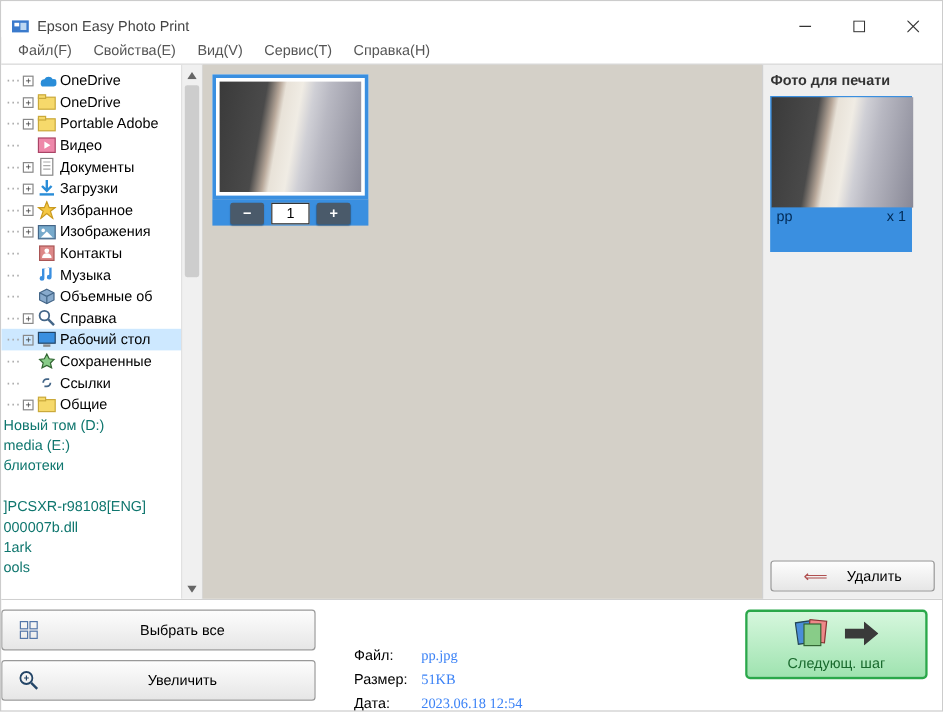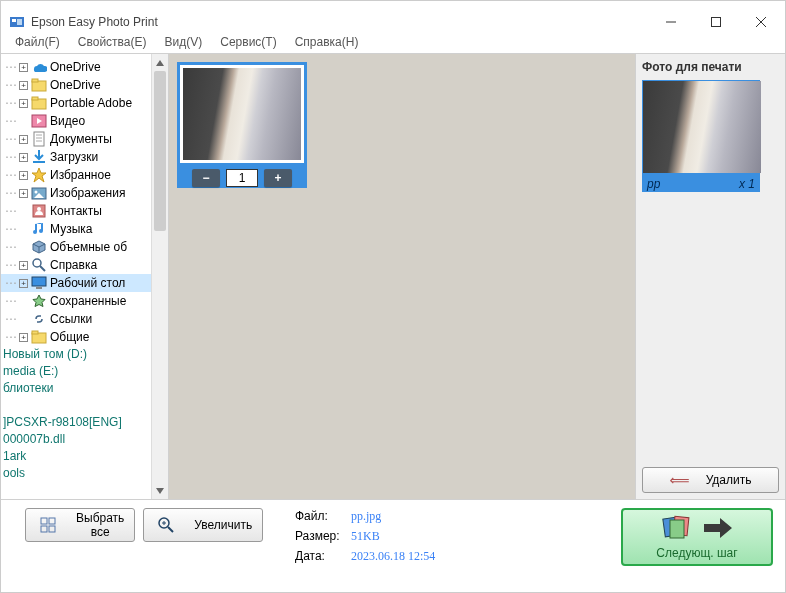--- a/index.html
+++ b/index.html
@@ -33,31 +33,31 @@
 .thumb-frame{ width:130px; height:104px; border:3px solid #3a8fe0; background:#fff; display:flex; align-items:center; justify-content:center; }
 .thumb-frame .photo{ width:118px; height:92px; background:linear-gradient(100deg,#3a3a3a 0%,#4a4a4a 30%, #b8a89a 38%, #e8e2d8 42%, #f0ecE4 52%, #cfcfd5 60%, #b8b8c2 70%, #888896 100%);}
 .thumb-ctrl{ height:22px; background:#3a8fe0; display:flex; align-items:center; justify-content:center; gap:6px; padding-top:1px; }
 .stepbtn{ width:28px; height:18px; background:#4a5a6a; color:#fff; display:flex; align-items:center; justify-content:center; font-weight:bold; border-radius:2px; box-shadow:0 1px 1px rgba(0,0,0,.3);}
 .stepval{ width:32px; height:18px; background:#fff; border:1px solid #333; text-align:center; line-height:16px; }
 
 .print-panel{ width:150px; border-left:1px solid #d0d0d0; background:#efefef; padding:6px 6px 6px 6px; display:flex; flex-direction:column;}
 .print-panel .hdr{ font-weight:bold; color:#333; margin-bottom:6px;}
 .pp-card{ width:118px; background:#3a8fe0; border:1px solid #3a8fe0; }
 .pp-card .photo{ width:118px; height:92px; background:linear-gradient(100deg,#3a3a3a 0%,#4a4a4a 30%, #b8a89a 38%, #e8e2d8 42%, #f0ecE4 52%, #cfcfd5 60%, #b8b8c2 70%, #888896 100%);}
-.pp-meta{ height:18px; background:#3a8fe0; display:flex; justify-content:space-between; padding:0 4px; align-items:flex-end; color:#002a55;font-style:italic;}
+.pp-meta{ height:36px; background:#3a8fe0; display:flex; justify-content:space-between; padding:0 4px; align-items:flex-start; color:#002a55;}
 .print-panel .spacer{flex:1;}
 .del-btn{height:26px; background:linear-gradient(#fdfdfd,#e6e6e6); border:1px solid #999; border-radius:3px; display:flex; align-items:center; justify-content:center; gap:16px; padding:0 10px;}
 .del-btn .arrow{font-size:14px; color:#b05050;}
 
 .bottom{ height:93px; border-top:1px solid #d0d0d0; display:flex; }
-.bottom-left{ width:262px; padding:8px 24px; display:flex; flex-direction:row; gap:8px;}
+.bottom-left{ width:262px; padding:8px 0; display:flex; flex-direction:column; gap:8px;}
 .wide-btn{ height:34px; background:linear-gradient(#fdfdfd,#e6e6e6); border:1px solid #999; border-radius:3px; display:flex; align-items:center; padding:0 10px; gap:16px;}
 .wide-btn .bico{width:24px;display:flex;justify-content:center;}
 .wide-btn .blbl{flex:1;text-align:center;}
-.bottom-mid{ flex:1; padding:6px 8px 8px 32px;}
+.bottom-mid{ flex:1; padding:36px 8px 8px 32px;}
 .info-row{ display:flex; height:20px; align-items:center;}
 .info-row .k{ width:56px; color:#000;}
 .info-row .v{ color:#3b82f6;font-family:Liberation Serif, serif;}
 .bottom-right{ width:168px; padding:8px 12px 8px 4px;}
 .next-btn{ height:58px; width:100%; background:linear-gradient(#d6f7dd,#9fe3b0); border:2px solid #2aa84a; border-radius:4px; display:flex; flex-direction:column; align-items:center; justify-content:center; gap:4px;}
 .next-btn .icons{display:flex;align-items:center;gap:10px;}
 .next-btn .lbl{color:#1a6a2e;}
 
 svg{display:block;}
 </style>

